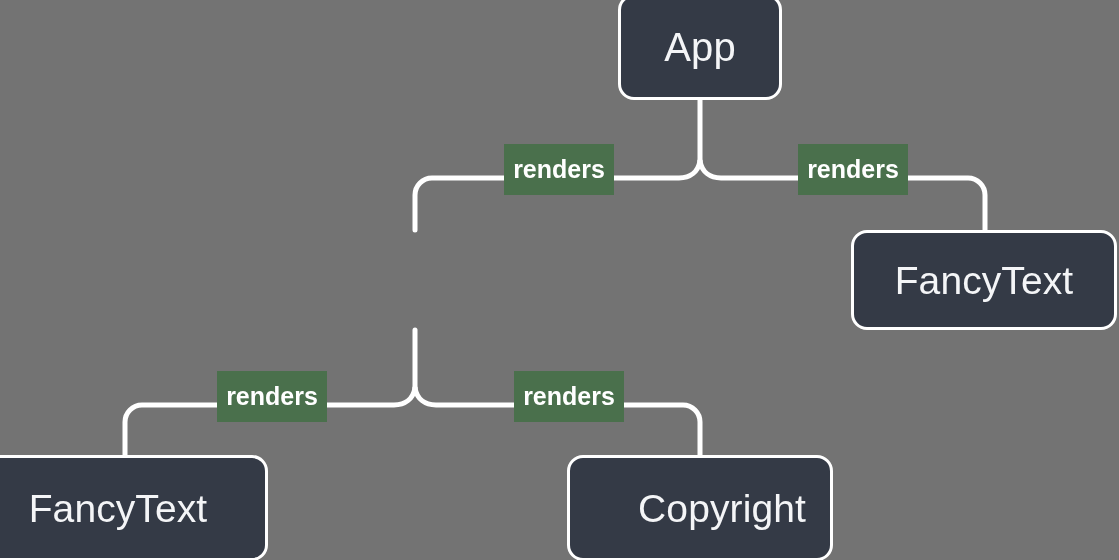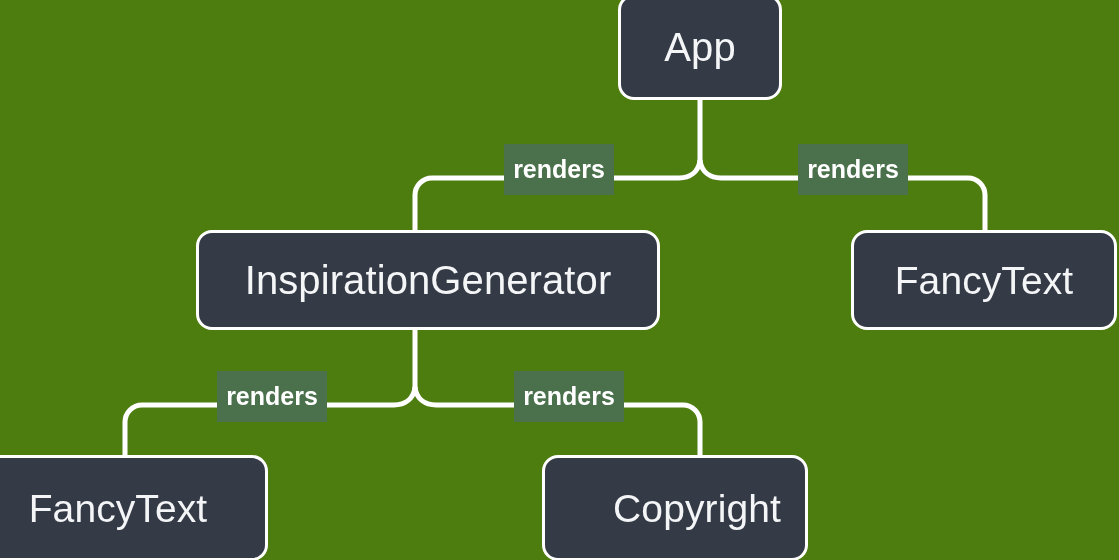--- a/index.html
+++ b/index.html
@@ -4,21 +4,21 @@
 <style>
   html, body {
     margin: 0;
     padding: 0;
     background: #4a704c;
   }
   #stage {
     position: relative;
     width: 1119px;
     height: 560px;
-    background: #4d7c0f;
+    background: #737373;
     overflow: hidden;
     font-family: "Liberation Sans", sans-serif;
   }
   #wires {
     position: absolute;
     left: 0;
     top: 0;
     width: 1119px;
     height: 560px;
     pointer-events: none;
@@ -50,21 +50,21 @@
     line-height: 1;
     white-space: nowrap;
     z-index: 4;
     transform: translate(-50%, -50%);
   }
   
   #node-app          { left: 618px; top: -6px;  width: 164px; height: 106px; }
   #node-inspiration  { left: 196px; top: 230px; width: 464px; height: 100px; }
   #node-fancytext-r  { left: 851px; top: 230px; width: 266px; height: 100px; }
   #node-fancytext-b  { left: -32px; top: 455px; width: 300px; height: 106px; }
-  #node-copyright    { left: 542px; top: 455px; width: 266px; height: 106px; padding-left: 44px; }
+  #node-copyright    { left: 567px; top: 455px; width: 266px; height: 106px; padding-left: 44px; }
   #node-app .node-label         { font-size: 40px; }
   #node-inspiration .node-label { font-size: 40px; }
 </style>
 </head>
 <body>
 
 <div id="stage">
 
   <svg id="wires" viewBox="0 0 1119 560" width="1119" height="560" fill="none" stroke="#ffffff" stroke-width="5" stroke-linecap="round" stroke-linejoin="round">
 
@@ -76,23 +76,20 @@
 
     <path d="M415,330 L415,388"></path>
     <path d="M415,388 C413,399 405,405 394,405 L142,405 A17,17 0 0 0 125,422 L125,455"></path>
     <path d="M415,388 C417,399 425,405 436,405 L683,405 A17,17 0 0 1 700,422 L700,455"></path>
   </svg>
 
   <div class="node" id="node-app">
     <span class="node-label">App</span>
   </div>
 
-  <div class="node" id="node-inspiration">
-    <span class="node-label">InspirationGenerator</span>
-  </div>
 
   <div class="node" id="node-fancytext-r">
     <span class="node-label">FancyText</span>
   </div>
 
   <div class="node" id="node-fancytext-b">
     <span class="node-label">FancyText</span>
   </div>
 
   <div class="node" id="node-copyright">

